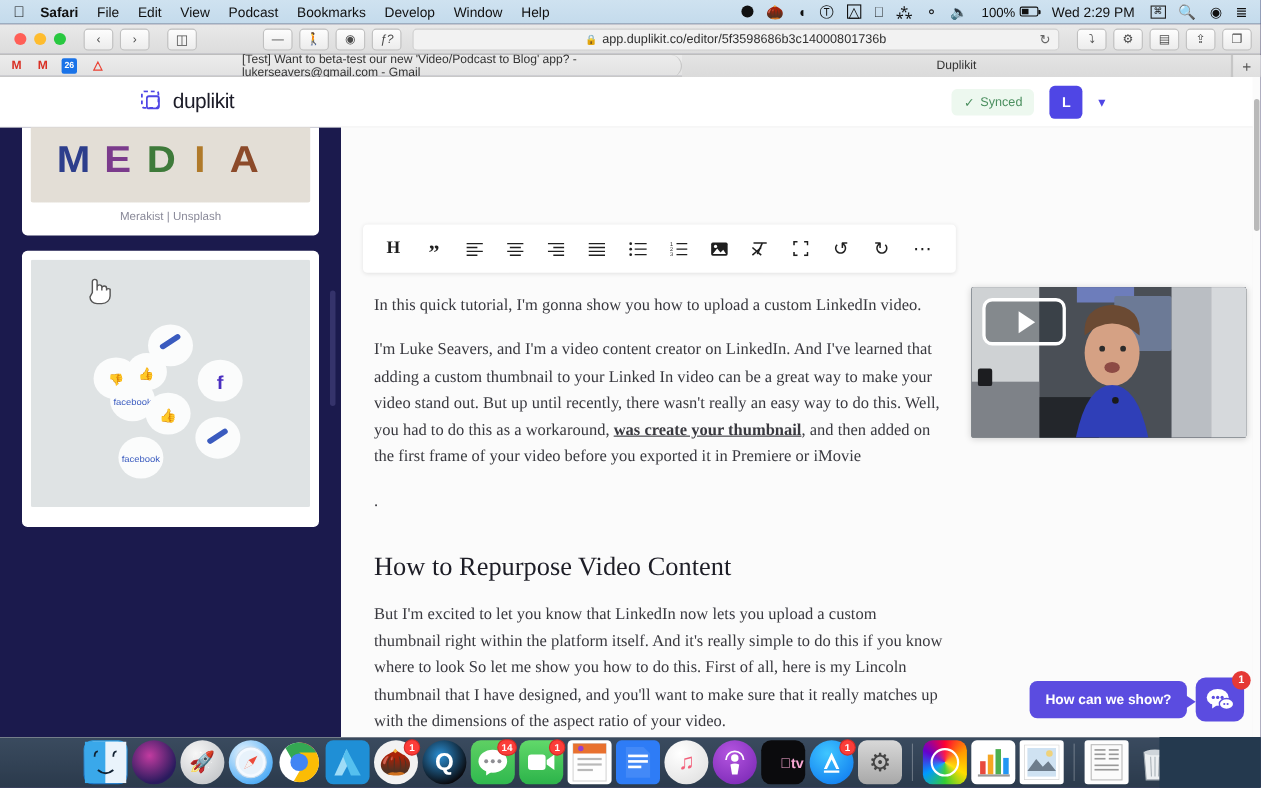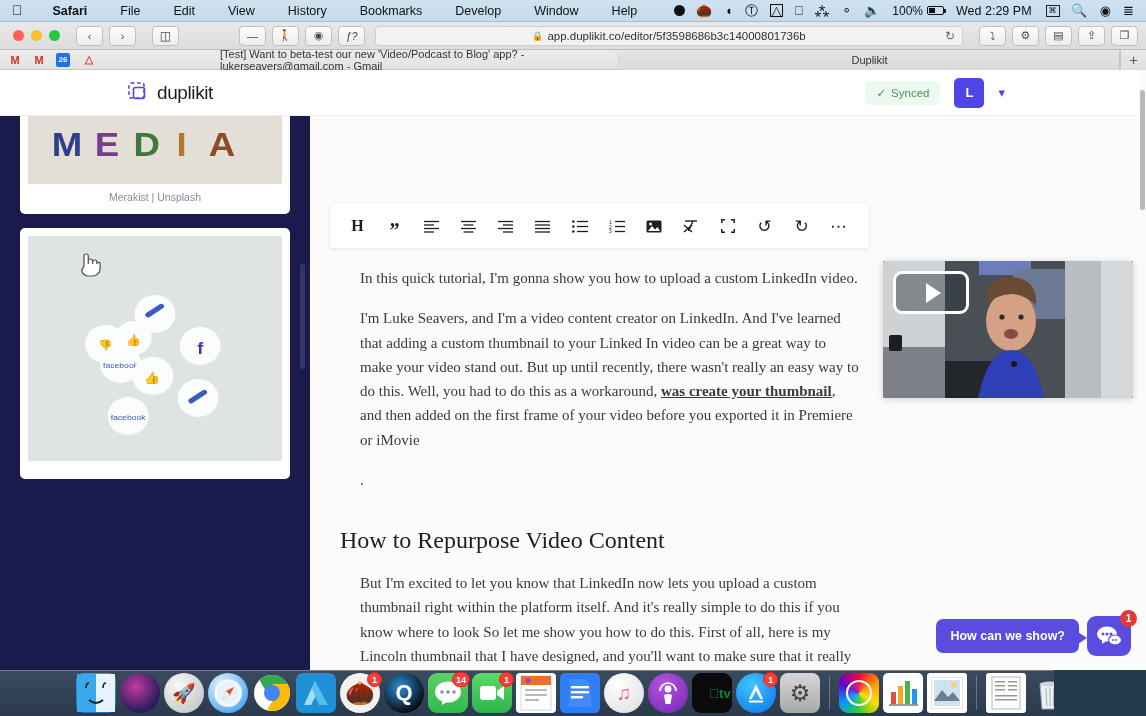--- a/index.html
+++ b/index.html
@@ -12,21 +12,21 @@
 
   
   .menubar {
     position: absolute; top: 0; left: 0; width: 1146px; height: 22px;
     background: linear-gradient(to bottom, #cfe2f0 0%, #c4dbec 100%);
     display: flex; align-items: center;
     font-size: 12.5px; color: #101010;
     border-bottom: 1px solid #a9bccb;
   }
   .menubar .apple { margin: 0 14px 0 12px; font-size: 14px; line-height: 1; position: relative; top: -1px;}
-  .menubar .mi { margin-right: 17px; white-space: nowrap; margin-left: 16px; }
+  .menubar .mi { margin-right: 17px; white-space: nowrap; }
   .menubar .mi.bold { font-weight: bold; }
   .menubar .right { margin-left: auto; display: flex; align-items: center; }
   .menubar .right .si {
     margin-right: 12px; font-size: 13px; line-height: 1; display: inline-flex;
     align-items: center; justify-content: center;
   }
   .menubar .right .clock { margin-right: 14px; font-size: 12.5px; white-space: nowrap;}
   .menubar .right .pct { font-size: 12px; margin-right: 4px; }
   .ico-circle { width:11px;height:11px;border-radius:50%;background:#111;display:inline-block;}
   .batt { width:17px;height:9px;border:1.2px solid #111;border-radius:2px;position:relative;display:inline-block;}
@@ -148,21 +148,21 @@
   .article h1 {
     font-family:"Liberation Serif", serif; font-size: 33px; font-weight: 700;
     color:#14141c; letter-spacing:-0.3px; margin-bottom: 28px; line-height:1.15;
   }
   .article h2 {
     font-family:"Liberation Serif", serif; font-size: 24px; font-weight: 400;
     color:#1d1d26; margin: 34px 0 16px; line-height:1.2;
   }
   .article p {
     font-family:"Liberation Serif", serif; font-size: 15px; line-height: 1.62;
-    color:#39393f; margin-bottom: 16px; margin-left: 20px;
+    color:#39393f; margin-bottom: 16px;
   }
   .article p u { font-weight: 600; }
 
   .video-wrap {
     position:absolute; top:145px; right:6px; width:250px;
   }
   .video {
     width:250px; height:137px; border-radius:2px; position:relative; overflow:hidden;
     box-shadow: 0 1px 7px rgba(0,0,0,0.18);
     background: linear-gradient(160deg,#5e6a78 0%,#2e3640 45%,#4a5560 100%);
@@ -223,21 +223,21 @@
 </style>
 </head>
 <body>
 
 <div class="menubar">
   <span class="apple"></span>
   <span class="mi bold">Safari</span>
   <span class="mi">File</span>
   <span class="mi">Edit</span>
   <span class="mi">View</span>
-  <span class="mi">History</span>
+  <span class="mi">Podcast</span>
   <span class="mi">Bookmarks</span>
   <span class="mi">Develop</span>
   <span class="mi">Window</span>
   <span class="mi">Help</span>
 
   <div class="right">
     <span class="si">
         <span class="ico-circle"></span>
       </span>
     <span class="si" style="color:#2d2d2d;">🌰</span>
@@ -615,21 +615,21 @@
       </svg>
   </div>
   <div class="dockicon" style="background:radial-gradient(circle at 35% 30%,#ffffff,#dcdcdc);border-radius:50%;font-size:20px;color:#f25f7a;">♫</div>
   <div class="dockicon" style="background:radial-gradient(circle at 40% 30%,#b455e0,#7424b0);border-radius:50%;">
     <svg width="24" height="26" viewBox="0 0 24 26">
         <circle cx="12" cy="9" r="3.4" fill="#fff"></circle>
         <path d="M8 15 q4 -2 8 0 l-1.5 9 h-5 z" fill="#fff"></path>
         <path d="M4 11 a8 8 0 0 1 16 0" stroke="#fff" stroke-width="1.6" fill="none"></path>
       </svg>
   </div>
-  <div class="dockicon" style="background:#0b0b0d;border-radius:9px;font-size:13px;font-weight:bold;color:#15803d;padding-left:16px;">tv</div>
+  <div class="dockicon" style="background:#0b0b0d;border-radius:9px;font-size:13px;font-weight:bold;color:#f9a8d4;padding-left:16px;">tv</div>
   <div class="dockicon" style="background:radial-gradient(circle at 40% 30%,#3fc6ff,#0a72ee);border-radius:50%;">
     <svg width="24" height="24" viewBox="0 0 24 24">
         <path d="M12 3 L19 18 H16.2 L12 9.5 L7.8 18 H5 Z M5 19.5 H19 V21.5 H5 Z" fill="#fff"></path>
       </svg>
     <span class="bdg">1</span>
   </div>
   <div class="dockicon" style="background:linear-gradient(to bottom,#d8d8d8,#a8a8a8);border-radius:8px;font-size:23px;color:#444;">⚙</div>
   <div class="dock-sep"></div>
   <div class="dockicon" style="background:conic-gradient(from 0deg,#f03,#f90,#fd0,#3c3,#09f,#60c,#f03);border-radius:9px;">
     <span style="width:26px;height:26px;border-radius:50%;background:radial-gradient(circle at 40% 35%,#fff2,#0000);display:block;border:2.5px solid #fff;"></span>

